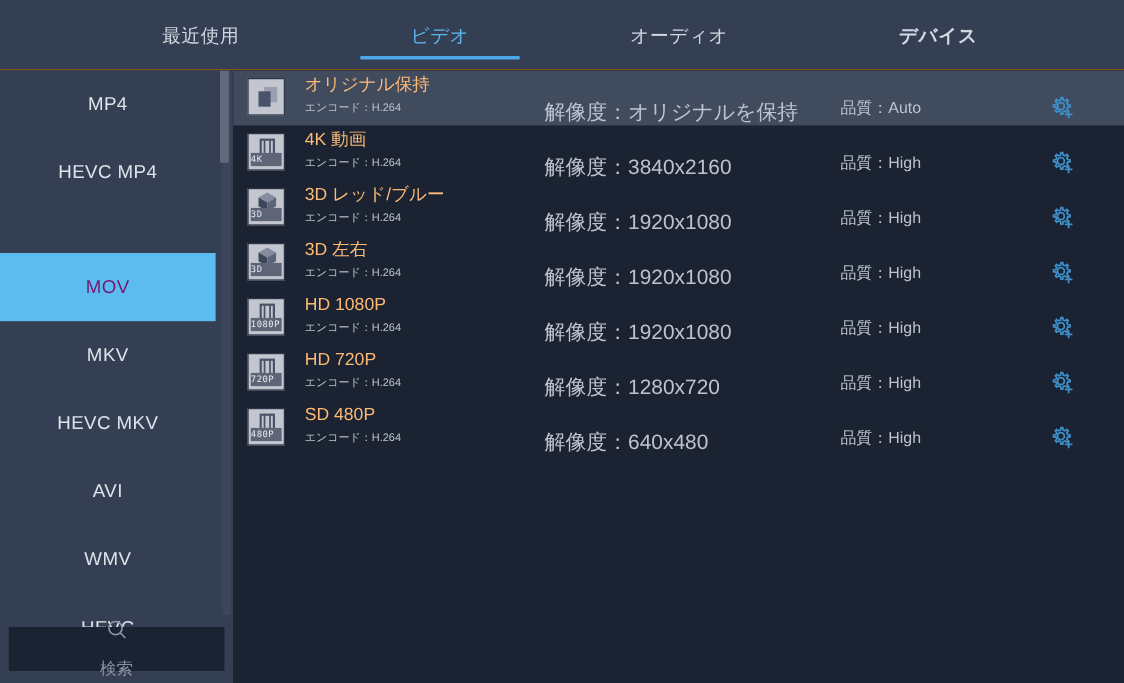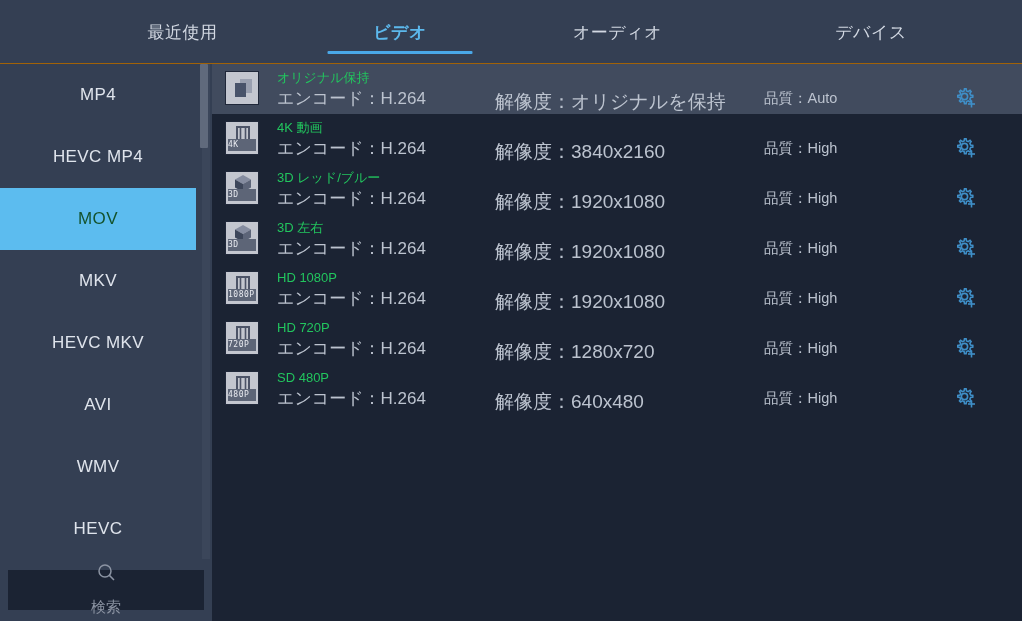--- a/index.html
+++ b/index.html
@@ -20,40 +20,40 @@
   }
   .tab {
     position: relative;
     display: flex; align-items: center; justify-content: center;
     height: 64px;
     font-size: 17px;
     color: #d2d8e2;
     letter-spacing: 0.5px;
     cursor: default;
   }
-  .tab.active { color: #5cb8ec; font-weight: bold; }
+  .tab.active { color: #5cb8ec; }
   .tab .underline {
     position: absolute; left: 50%; transform: translateX(-50%);
     bottom: 10px; width: 145px; height: 3px; background: #4aa8e8;
     border-radius: 1px;
   }
 
   
   #sidebar {
     position: absolute; left: 0; top: 64px; width: 212px; height: 557px;
     background: #343f53;
     overflow: hidden;
   }
   .side-item {
     height: 62px; width: 196px;
     display: flex; align-items: center; justify-content: center;
     font-size: 17px; color: #dfe4ec;
     cursor: default; letter-spacing: 0.4px;
   }
-  .side-item.active { background: #5cbcef; color: #14532d; }
+  .side-item.active { background: #5cbcef; color: #701a75; margin-top: 42px; }
   #side-scroll-track {
     position: absolute; right: 2px; top: 0; width: 8px; height: 495px;
     background: #3b465a;
   }
   #side-scroll-thumb {
     position: absolute; right: 2px; top: 0px; width: 8px; height: 84px;
     background: #606a7c; border-radius: 1px;
   }
   #search-box {
     position: absolute; left: 8px; bottom: 11px; width: 196px; height: 40px;
@@ -79,22 +79,22 @@
   }
   .row.sel { background: #414b5e; }
   .row .ic {
     position: absolute; left: 13px; top: 7px;
     width: 36px; height: 36px;
   }
   .row .col-name {
     position: absolute; left: 65px; top: 3px;
     width: 220px;
   }
-  .nm { font-size: 13px; color: #22c55e; line-height: 21px; white-space: nowrap; }
-  .sub { font-size: 17px; color: #bcc3cf; line-height: 22px; white-space: nowrap; }
+  .nm { font-size: 16px; color: #fdba74; line-height: 21px; white-space: nowrap; }
+  .sub { font-size: 10px; color: #bcc3cf; line-height: 22px; white-space: nowrap; }
   .row .col-res {
     position: absolute; left: 283px; top: 25px;
     font-size: 19px; color: #bcc3cf; white-space: nowrap;
   }
   .row .col-q {
     position: absolute; left: 552px; top: 25px;
     font-size: 14.5px; color: #bcc3cf; white-space: nowrap;
   }
   .row .gear {
     position: absolute; left: 742px; top: 22px;
@@ -125,21 +125,21 @@
       <div class="tab" style="position: absolute; left: 110px; width: 145px;">
         <span>最近使用</span>
       </div>
       <div class="tab active" style="position: absolute; left: 290px; width: 220px;">
         <span>ビデオ</span>
         <span class="underline"></span>
       </div>
       <div class="tab" style="position: absolute; left: 510px; width: 215px;">
         <span>オーディオ</span>
       </div>
-      <div class="tab" style="position: absolute; left: 761px; width: 220px;">
+      <div class="tab" style="position: absolute; left: 743px; width: 220px; font-weight: bold;">
         <span>デバイス</span>
       </div>
     </div>
 
   <div id="sidebar">
     <div id="side-list">
         <div class="side-item">
           <span>MP4</span>
         </div>
         <div class="side-item">

